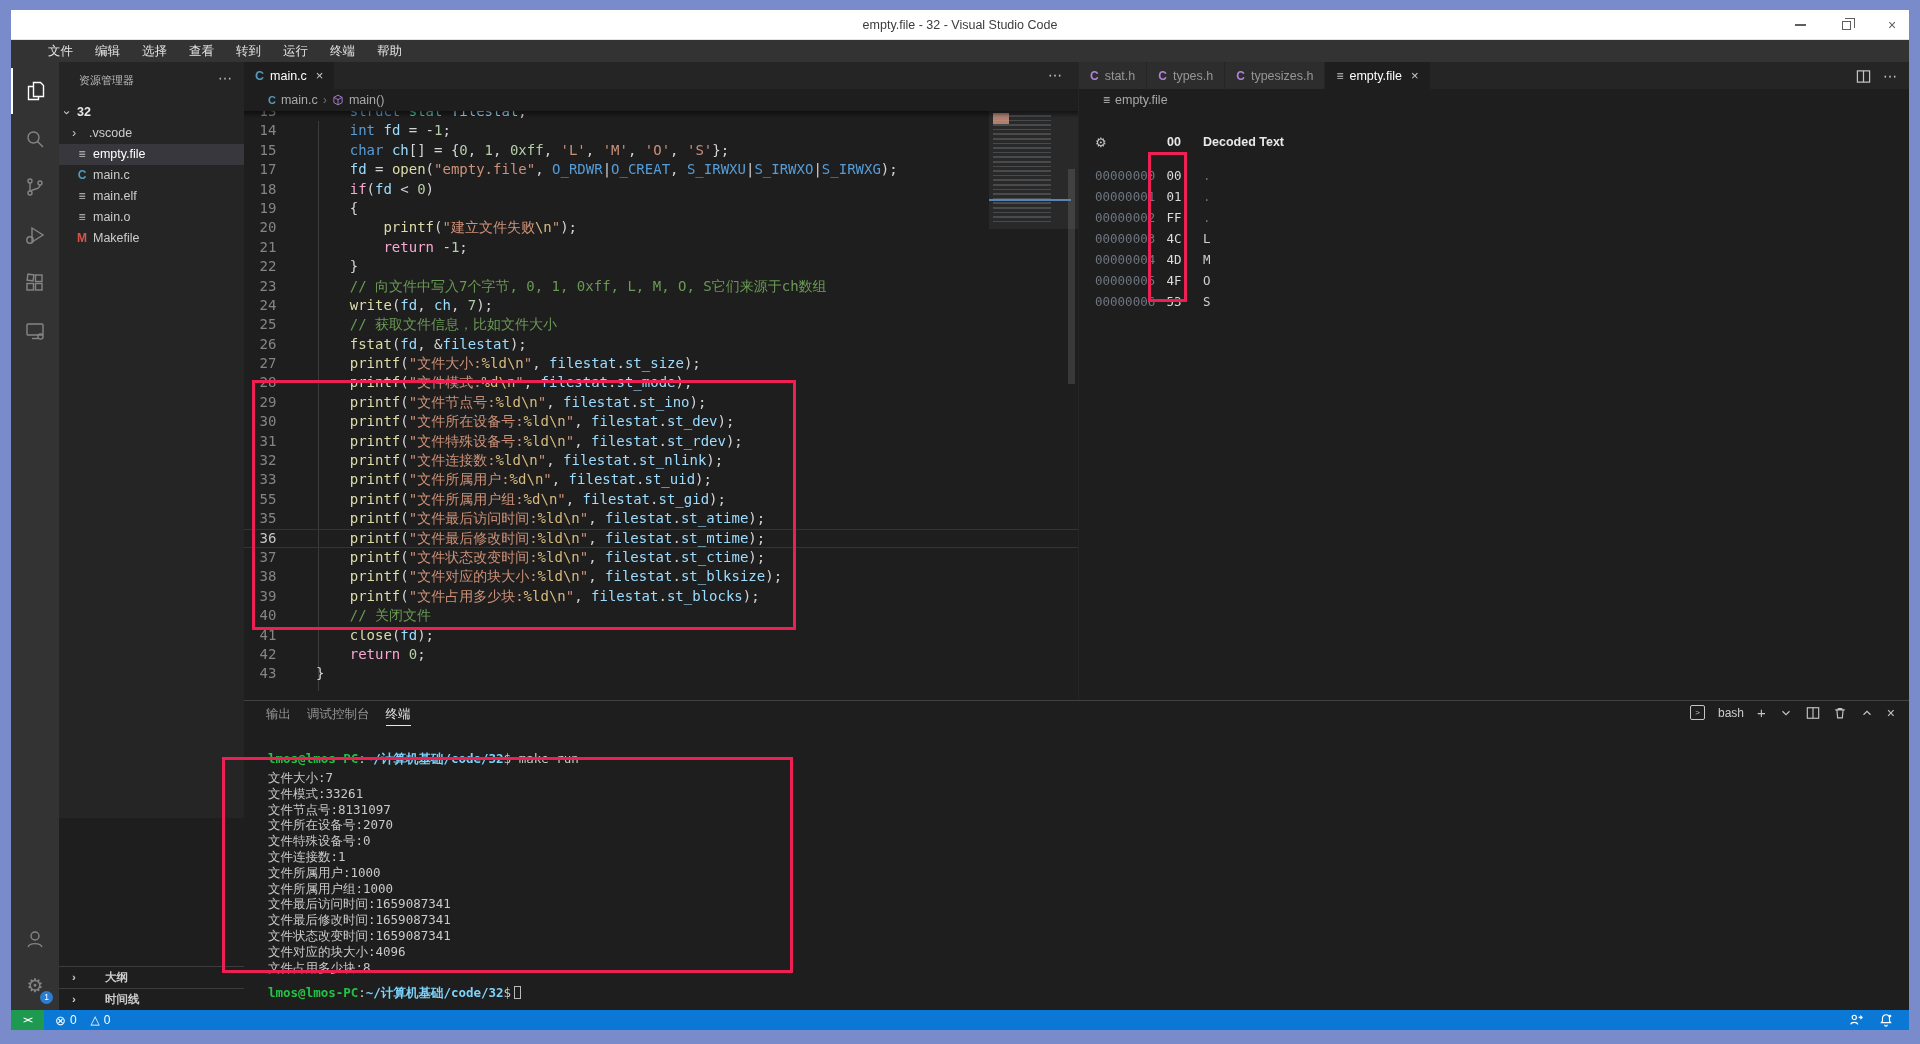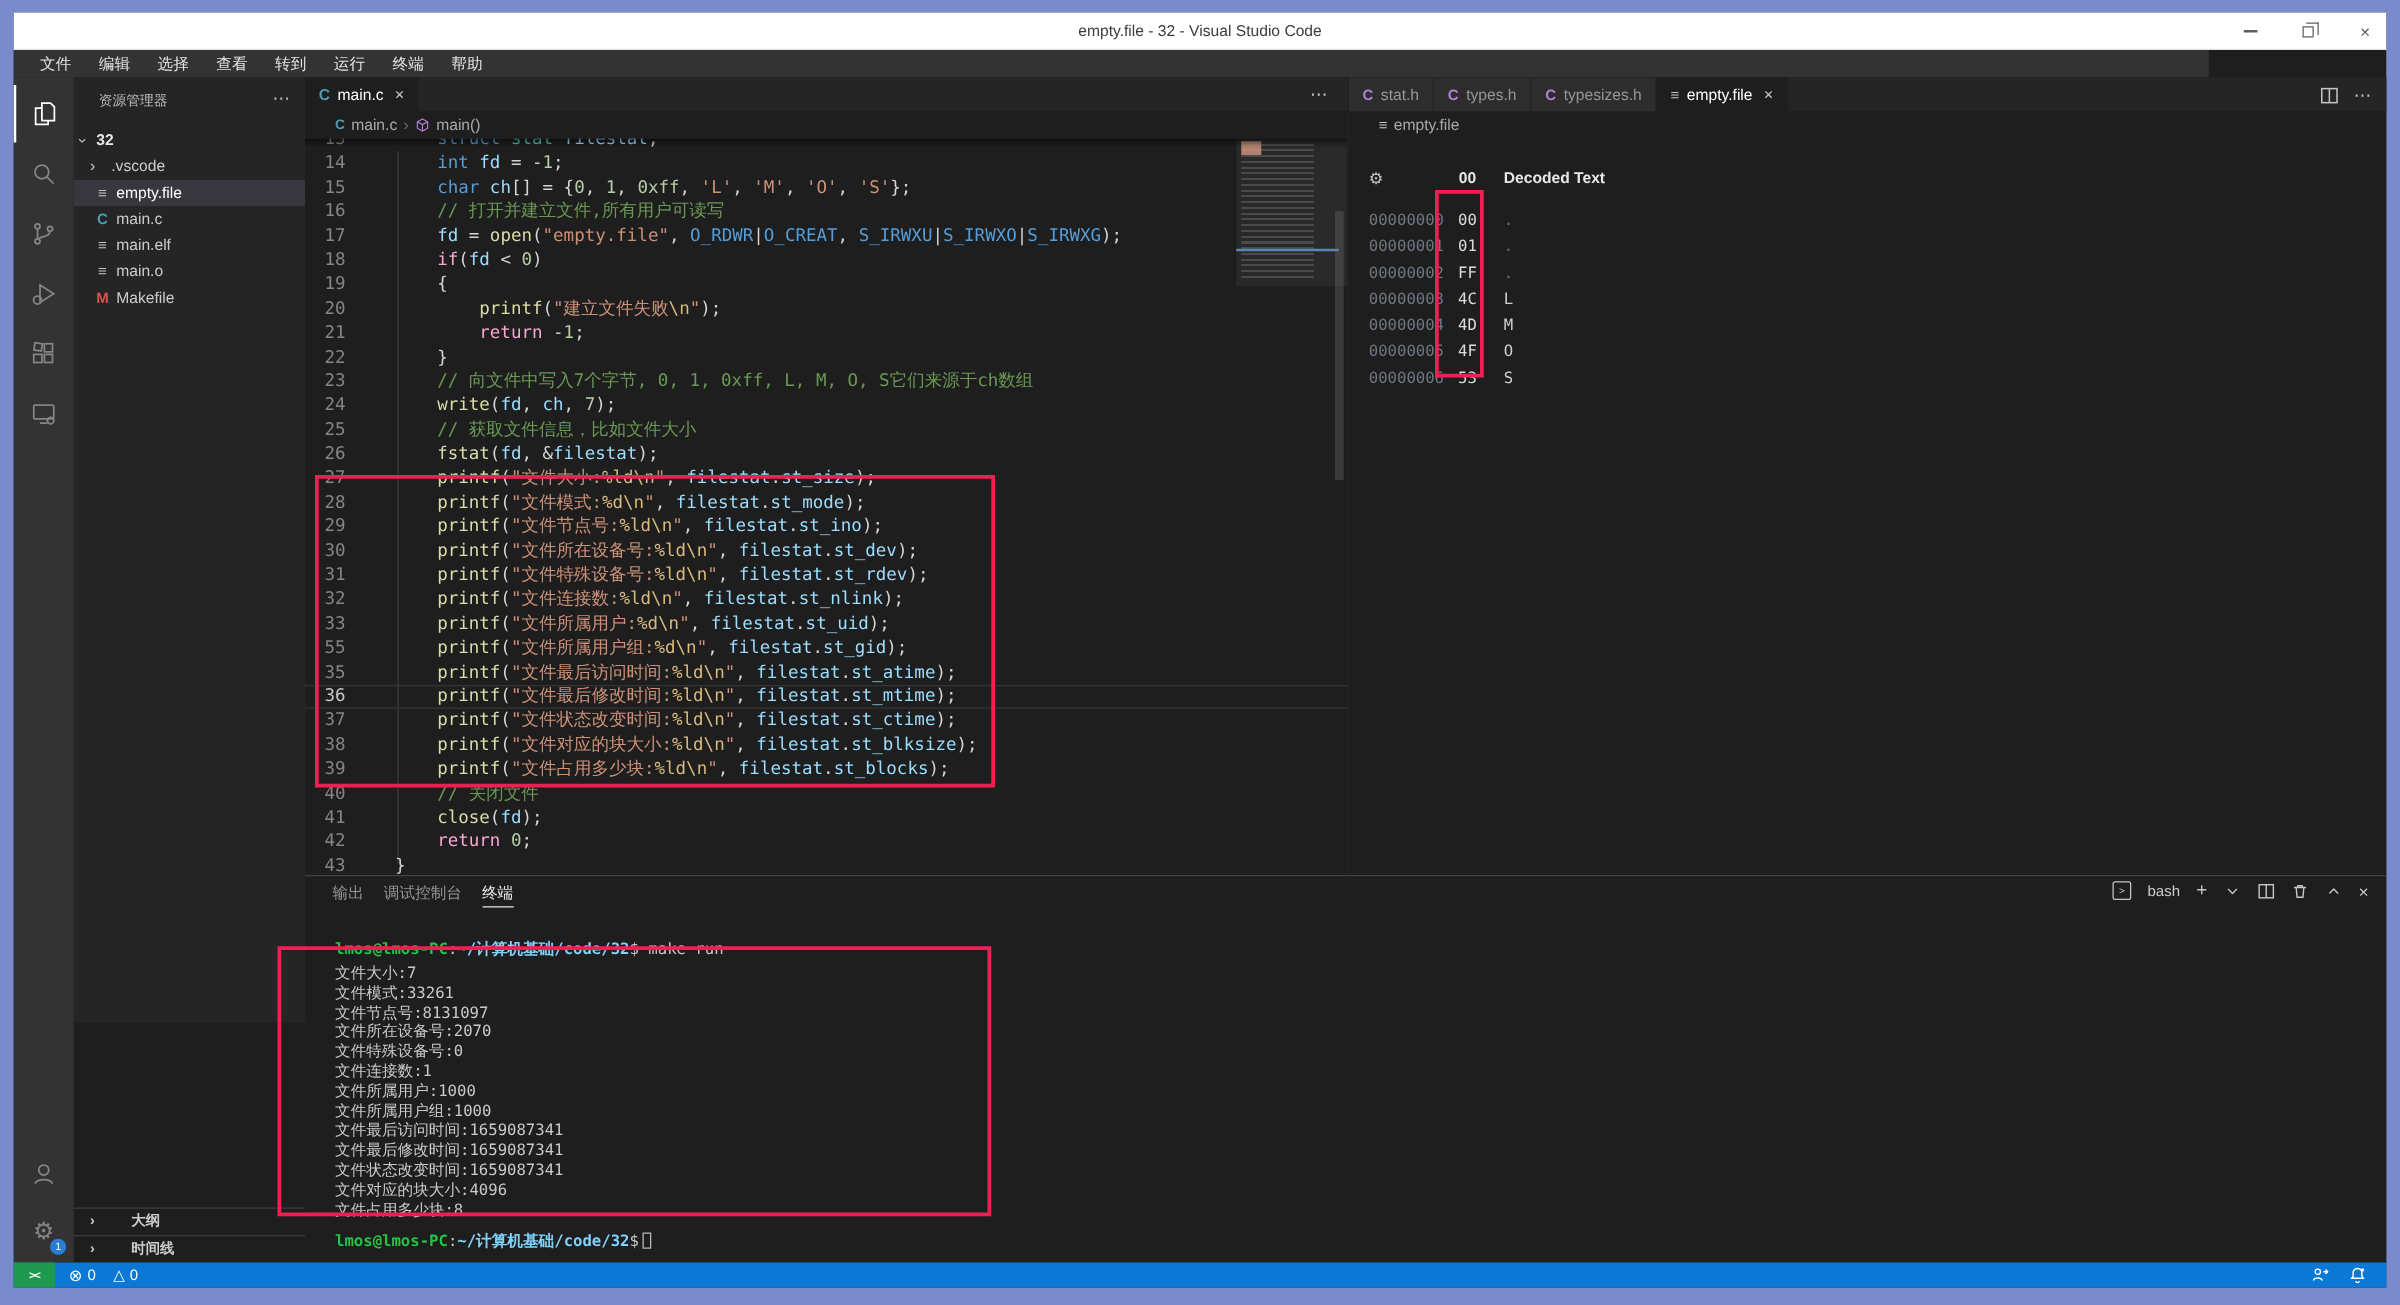--- a/index.html
+++ b/index.html
@@ -12,21 +12,21 @@
   
   .titlebar{left:0;top:0;width:1898px;height:30px;background:#ffffff;border-bottom:1px solid #e3e3e3;}
   .win-title{width:100%;text-align:center;line-height:30px;font-size:12.5px;color:#3c3c3c;}
   .win-ctl{top:0;width:30px;height:30px;display:flex;align-items:center;justify-content:center;color:#5f5f5f;}
   .ctl-min-bar{width:11px;height:1.5px;background:#5f5f5f;}
   .ctl-restore{width:9px;height:9px;border:1.2px solid #5f5f5f;position:relative;background:#fff;}
   .ctl-restore:before{content:"";position:absolute;left:2px;top:-4px;width:9px;height:9px;border:1.2px solid #5f5f5f;border-bottom:none;border-left:none;}
   .ctl-close{font-size:14px;}
 
   
-  .menubar{left:0;top:30px;width:1756px;height:22px;background:#333333;display:flex;align-items:flex-end;padding-left:10px;}
+  .menubar{left:0;top:30px;width:1898px;height:22px;background:#333333;display:flex;align-items:flex-end;padding-left:26px;}
   .menu-item{padding:0 11px;font-size:12.5px;color:#e4e4e4;line-height:22px;}
 
   
   .activitybar{left:0;top:52px;width:48px;height:948px;background:#333333;}
   .act-slot{left:0;width:48px;height:46px;display:flex;align-items:center;justify-content:center;color:#858585;}
   .act-slot.active{color:#ffffff;border-left:2px solid #ffffff;}
   .act-slot svg{width:24px;height:24px;stroke:currentColor;fill:none;stroke-width:1.4;}
   .badge{position:absolute;right:6px;bottom:4px;width:13px;height:13px;border-radius:50%;background:#2b7cd3;color:#fff;
          font-size:8.5px;line-height:13px;text-align:center;}
 
@@ -290,24 +290,20 @@
             </div>
             <div class="cl">
               <div class="cl-num">14</div>
               <pre class="cl-txt"><span class="tk-p">    </span><span class="tk-k">int</span><span class="tk-p"> </span><span class="tk-v">fd</span><span class="tk-p"> = -</span><span class="tk-n">1</span><span class="tk-p">;</span></pre>
             </div>
             <div class="cl">
               <div class="cl-num">15</div>
               <pre class="cl-txt"><span class="tk-p">    </span><span class="tk-k">char</span><span class="tk-p"> </span><span class="tk-v">ch</span><span class="tk-p">[] = {</span><span class="tk-n">0</span><span class="tk-p">, </span><span class="tk-n">1</span><span class="tk-p">, </span><span class="tk-n">0xff</span><span class="tk-p">, </span><span class="tk-s">'L'</span><span class="tk-p">, </span><span class="tk-s">'M'</span><span class="tk-p">, </span><span class="tk-s">'O'</span><span class="tk-p">, </span><span class="tk-s">'S'</span><span class="tk-p">};</span></pre>
             </div>
             <div class="cl">
-              <div class="cl-num">16</div>
-              <pre class="cl-txt"><span class="tk-p">    </span><span class="tk-m">// 打开并建立文件,所有用户可读写</span></pre>
-            </div>
-            <div class="cl">
               <div class="cl-num">17</div>
               <pre class="cl-txt"><span class="tk-p">    </span><span class="tk-v">fd</span><span class="tk-p"> = </span><span class="tk-f">open</span><span class="tk-p">(</span><span class="tk-s">"empty.file"</span><span class="tk-p">, </span><span class="tk-k">O_RDWR</span><span class="tk-p">|</span><span class="tk-k">O_CREAT</span><span class="tk-p">, </span><span class="tk-k">S_IRWXU</span><span class="tk-p">|</span><span class="tk-k">S_IRWXO</span><span class="tk-p">|</span><span class="tk-k">S_IRWXG</span><span class="tk-p">);</span></pre>
             </div>
             <div class="cl">
               <div class="cl-num">18</div>
               <pre class="cl-txt"><span class="tk-p">    </span><span class="tk-c">if</span><span class="tk-p">(</span><span class="tk-v">fd</span><span class="tk-p"> &lt; </span><span class="tk-n">0</span><span class="tk-p">)</span></pre>
             </div>
             <div class="cl">
               <div class="cl-num">19</div>
               <pre class="cl-txt"><span class="tk-p">    {</span></pre>

